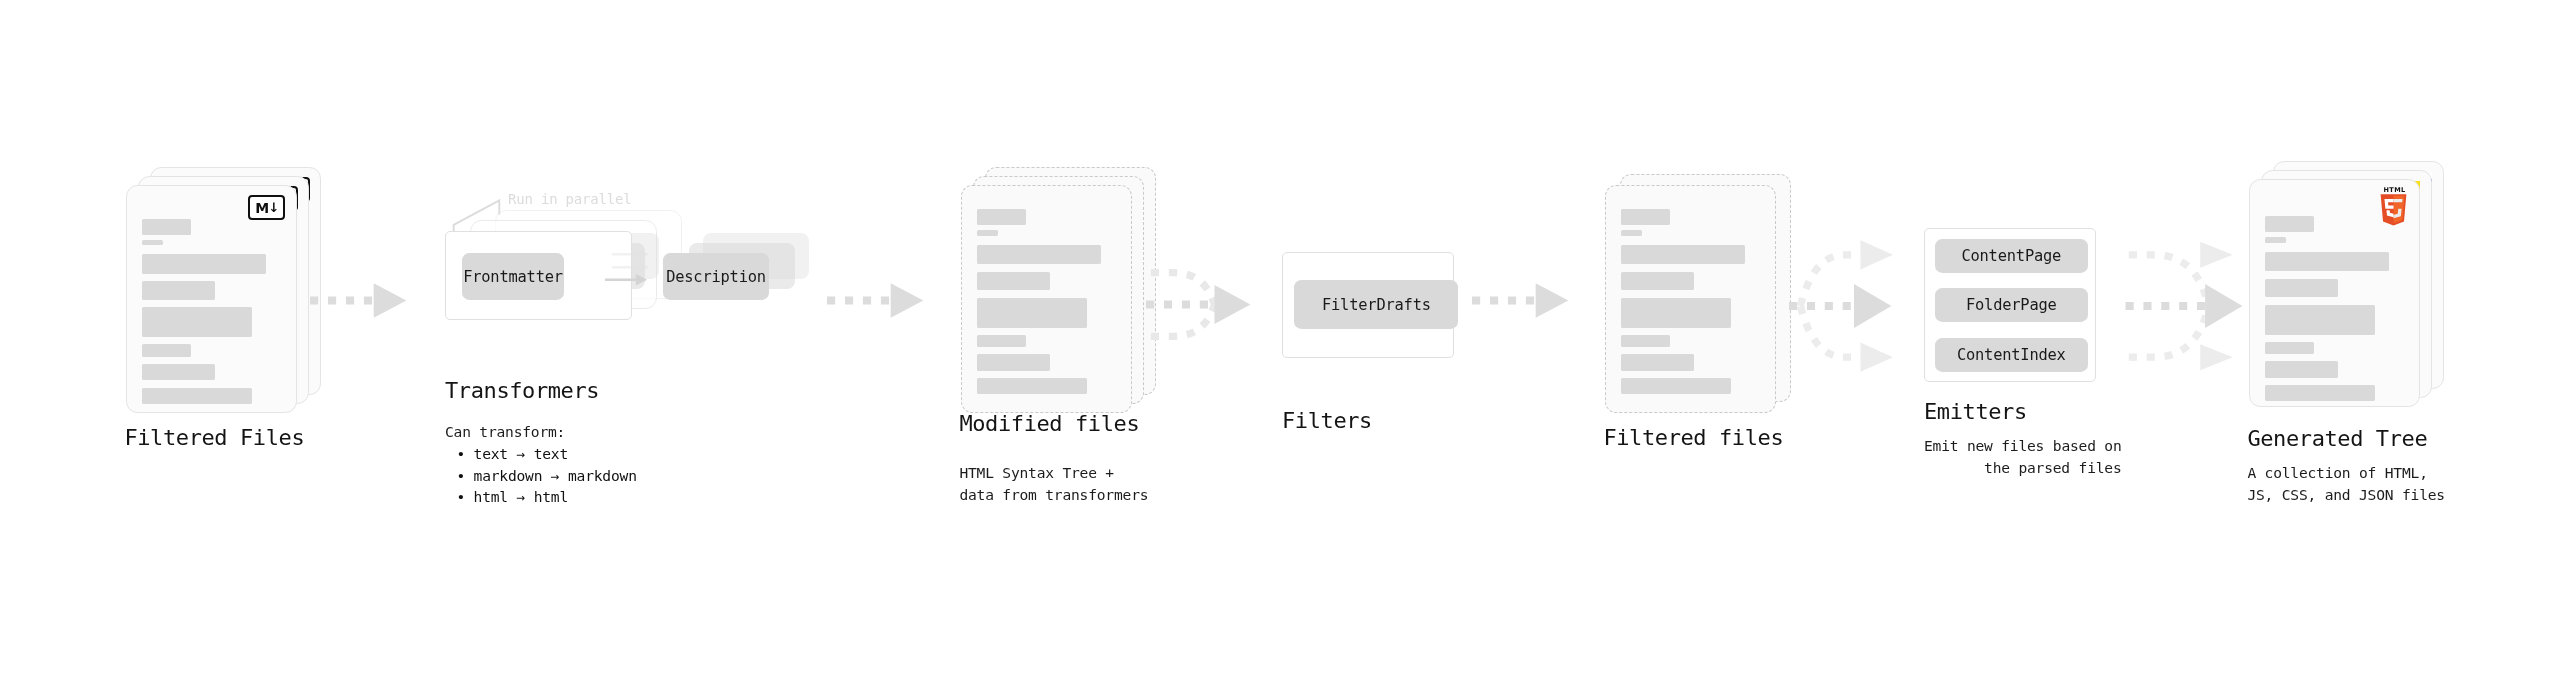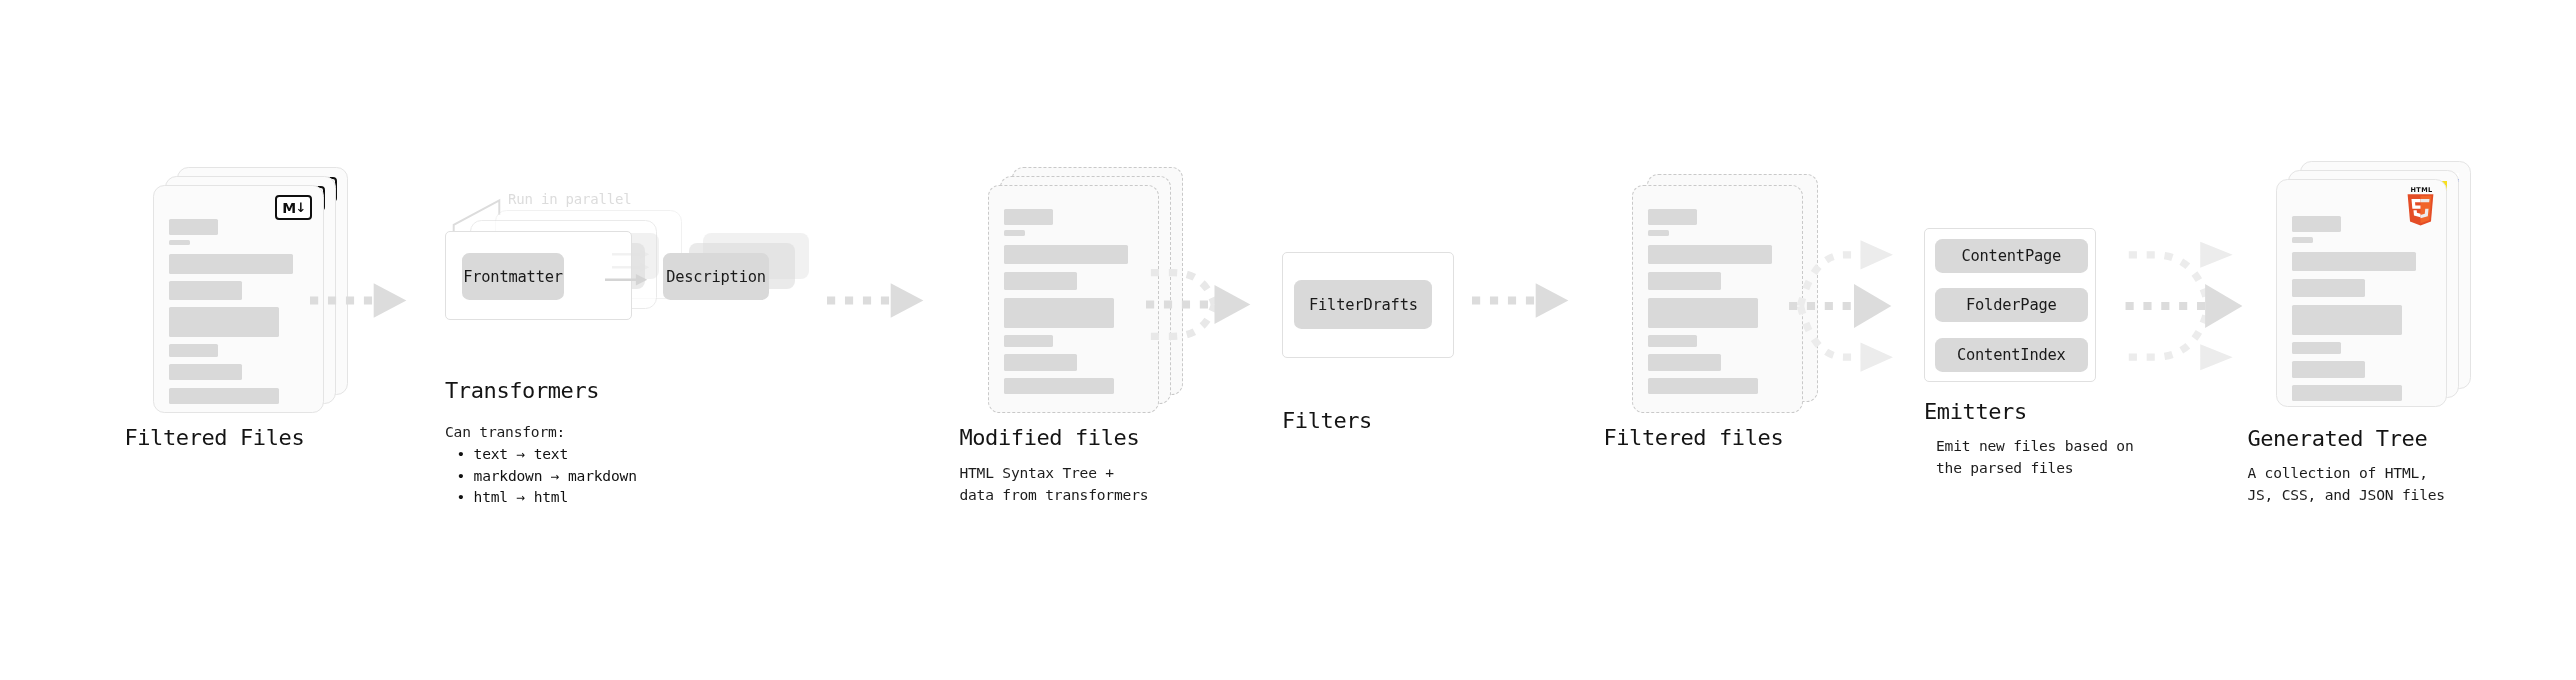--- a/index.html
+++ b/index.html
@@ -9,21 +9,21 @@
     color:#111;
     overflow:hidden;
     position:relative;
   }
   .stage{position:absolute;inset:0;}
 
   
   .node{position:absolute;}
 
   
-  .doc-stack{position:relative;width:153px;height:244px;margin-left:27px;}
+  .doc-stack{position:relative;width:153px;height:244px;}
   .doc{
     position:absolute;
     width:171px;height:228px;
     border-radius:11.4px;
     background:#fbfbfb;
     border:1.3px solid #e4e4e4;
     box-sizing:border-box;
   }
   .doc.l3{top:0;left:24.4px;}
   .doc.l2{top:9px;left:12.2px;}
@@ -201,37 +201,37 @@
           <div class="bar" style="width:20.3px;height:5.7px;margin-bottom:9px;"></div>
           <div class="bar" style="width:124px;height:19.5px;margin-bottom:7.3px;"></div>
           <div class="bar" style="width:73px;height:18.7px;margin-bottom:7.3px;"></div>
           <div class="bar" style="width:110px;height:30px;margin-bottom:7.3px;"></div>
           <div class="bar" style="width:49px;height:12.2px;margin-bottom:7.3px;"></div>
           <div class="bar" style="width:73px;height:16.3px;margin-bottom:7.3px;"></div>
           <div class="bar" style="width:110px;height:16.3px;"></div>
         </div>
       </div>
     </div>
-    <div class="title" style="position:absolute;left:-1.6px;top:258px;text-align:right;">Modified files</div>
+    <div class="title" style="position:absolute;left:-1.6px;top:244px;text-align:right;">Modified files</div>
     <div class="sub" style="position:absolute;left:-1.6px;top:295px;">HTML Syntax Tree +
 data from transformers</div>
   </div>
 
   <div class="node" style="left:1146px;top:258px;">
     <svg width="106" height="93" viewBox="0 0 130 114">
       <path d="M6,18 L34,18 Q72,18 84,57" fill="none" stroke="#e8e8e8" stroke-width="9" stroke-dasharray="10 12"></path>
       <path d="M6,96 L34,96 Q72,96 84,57" fill="none" stroke="#e8e8e8" stroke-width="9" stroke-dasharray="10 12"></path>
       <line x1="0" y1="57" x2="90" y2="57" stroke="#dcdcdc" stroke-width="10" stroke-dasharray="10 12"></line>
       <polygon points="84,33 128,57 84,81" fill="#dcdcdc"></polygon>
     </svg>
   </div>
 
   <div class="node" style="left:1282px;top:252px;">
     <div class="stage-box" style="width:172px;height:106px;position:relative;">
-      <div class="chip" style="position:absolute;left:11.4px;top:27px;width:138px;height:49px;">FilterDrafts</div>
+      <div class="chip" style="position:absolute;left:11.4px;top:27px;width:164px;height:49px;">FilterDrafts</div>
     </div>
     <div class="title" style="position:absolute;left:0px;top:128px;margin-top:28px;">Filters</div>
   </div>
 
   <div class="node" style="left:1472px;top:280px;">
     <svg width="98" height="41" viewBox="0 0 120 50">
       <line x1="0" y1="25" x2="84" y2="25" stroke="#dcdcdc" stroke-width="10" stroke-dasharray="10 12"></line>
       <polygon points="78,4 118,25 78,46" fill="#dcdcdc"></polygon>
     </svg>
   </div>
@@ -266,21 +266,21 @@
     </svg>
   </div>
 
   <div class="node" style="left:1924px;top:228px;">
     <div class="stage-box" style="width:172px;height:154px;position:relative;">
       <div class="chip" style="position:absolute;left:9.8px;top:9.8px;width:153px;height:34px;">ContentPage</div>
       <div class="chip" style="position:absolute;left:9.8px;top:59px;width:153px;height:34px;">FolderPage</div>
       <div class="chip" style="position:absolute;left:9.8px;top:109px;width:153px;height:34px;">ContentIndex</div>
     </div>
     <div class="title" style="position:absolute;left:0px;top:171px;">Emitters</div>
-    <div class="sub" style="position:absolute;left:12px;top:207px;">Emit new files based on
+    <div class="sub" style="position:absolute;left:0px;top:207px;text-align:right;">Emit new files based on
 the parsed files</div>
   </div>
 
   <div class="node" style="left:2119px;top:237px;">
     <svg width="130" height="138" viewBox="0 0 160 170">
       <path d="M12,22 L44,22 Q96,22 110,85" fill="none" stroke="#ececec" stroke-width="9" stroke-dasharray="10 12"></path>
       <path d="M12,148 L44,148 Q96,148 110,85" fill="none" stroke="#ececec" stroke-width="9" stroke-dasharray="10 12"></path>
       <polygon points="100,6 140,22 100,38" fill="#ececec"></polygon>
       <polygon points="100,132 140,148 100,164" fill="#ececec"></polygon>
       <line x1="8" y1="85" x2="112" y2="85" stroke="#dcdcdc" stroke-width="10" stroke-dasharray="10 12"></line>

